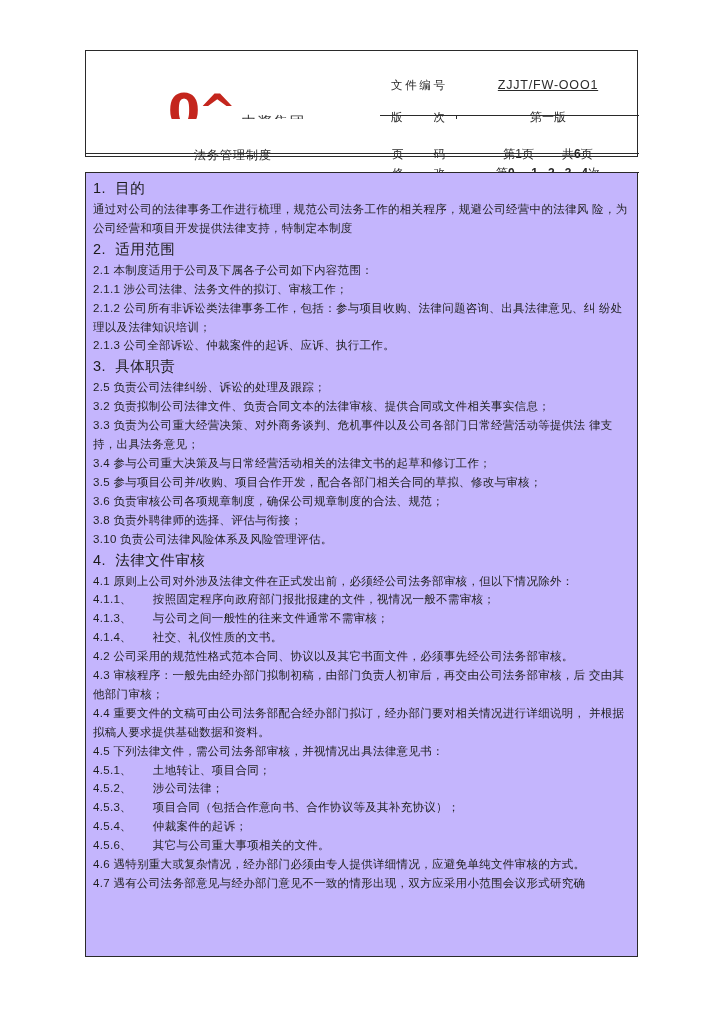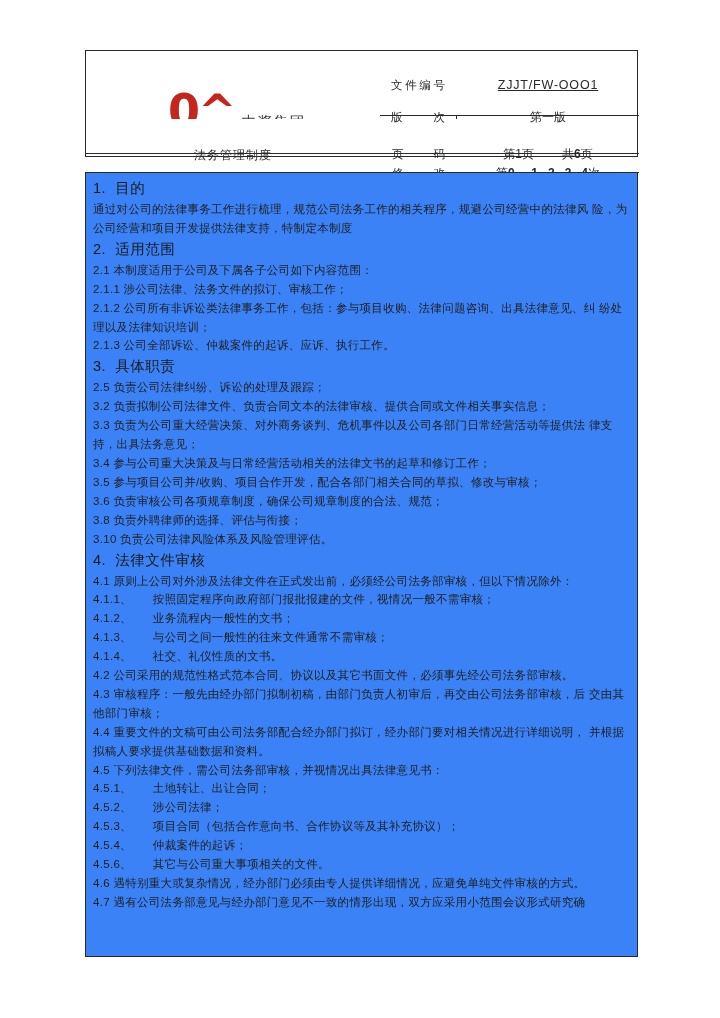--- a/index.html
+++ b/index.html
@@ -33,21 +33,21 @@
 
   .val { justify-content:center; font-size:12px; color:#2a2a2a; }
   .doc-no { font-size:12.5px; letter-spacing:0.8px;text-decoration:underline; }
   .gap28 { display:inline-block; width:28px; }
   .bold { font-weight:bold; }
   .pre { white-space:pre; }
 
   
   .content-box {
     position:absolute; left:85px; top:172px; width:553px; height:785px;
-    border:1px solid #2a2a2a; padding:4px 5px 0 7px; overflow:hidden; background:#3b82f6;
+    border:1px solid #2a2a2a; padding:4px 5px 0 7px; overflow:hidden; background:#c4b5fd;
   }
   .content-box .para {
     font-size:11.5px; line-height:18.9px; letter-spacing:0.3px;
     white-space:pre-wrap; color:#1f1f1f;
   }
   .content-box .heading {
     font-size:14.5px; line-height:23px; letter-spacing:0.5px;
     white-space:pre-wrap; color:#1a1a1a;
   }
 </style>
@@ -111,28 +111,27 @@
       <div class="para">3.2 负责拟制公司法律文件、负责合同文本的法律审核、提供合同或文件相关事实信息；</div>
       <div class="para">3.3 负责为公司重大经营决策、对外商务谈判、危机事件以及公司各部门日常经营活动等提供法 律支持，出具法务意见；</div>
       <div class="para">3.4 参与公司重大决策及与日常经营活动相关的法律文书的起草和修订工作；</div>
       <div class="para">3.5 参与项目公司并/收购、项目合作开发，配合各部门相关合同的草拟、修改与审核；</div>
       <div class="para">3.6 负责审核公司各项规章制度，确保公司规章制度的合法、规范；</div>
       <div class="para">3.8 负责外聘律师的选择、评估与衔接；</div>
       <div class="para">3.10 负责公司法律风险体系及风险管理评估。</div>
       <div class="heading">4.  法律文件审核</div>
       <div class="para">4.1 原则上公司对外涉及法律文件在正式发出前，必须经公司法务部审核，但以下情况除外：</div>
       <div class="para">4.1.1、      按照固定程序向政府部门报批报建的文件，视情况一般不需审核；</div>
-      <div class="para">4.1.2、      业务流程内一般性的文书；</div>
       <div class="para">4.1.3、      与公司之间一般性的往来文件通常不需审核；</div>
       <div class="para">4.1.4、      社交、礼仪性质的文书。</div>
       <div class="para">4.2 公司采用的规范性格式范本合同、协议以及其它书面文件，必须事先经公司法务部审核。</div>
       <div class="para">4.3 审核程序：一般先由经办部门拟制初稿，由部门负责人初审后，再交由公司法务部审核，后 交由其他部门审核；</div>
       <div class="para">4.4 重要文件的文稿可由公司法务部配合经办部门拟订，经办部门要对相关情况进行详细说明， 并根据拟稿人要求提供基础数据和资料。</div>
       <div class="para">4.5 下列法律文件，需公司法务部审核，并视情况出具法律意见书：</div>
-      <div class="para">4.5.1、      土地转让、出让合同；</div>
+      <div class="para">4.5.1、      土地转让、项目合同；</div>
       <div class="para">4.5.2、      涉公司法律；</div>
       <div class="para">4.5.3、      项目合同（包括合作意向书、合作协议等及其补充协议）；</div>
       <div class="para">4.5.4、      仲裁案件的起诉；</div>
       <div class="para">4.5.6、      其它与公司重大事项相关的文件。</div>
       <div class="para">4.6 遇特别重大或复杂情况，经办部门必须由专人提供详细情况，应避免单纯文件审核的方式。</div>
       <div class="para">4.7 遇有公司法务部意见与经办部门意见不一致的情形出现，双方应采用小范围会议形式研究确</div>
     </div>
 
 </div>
 

